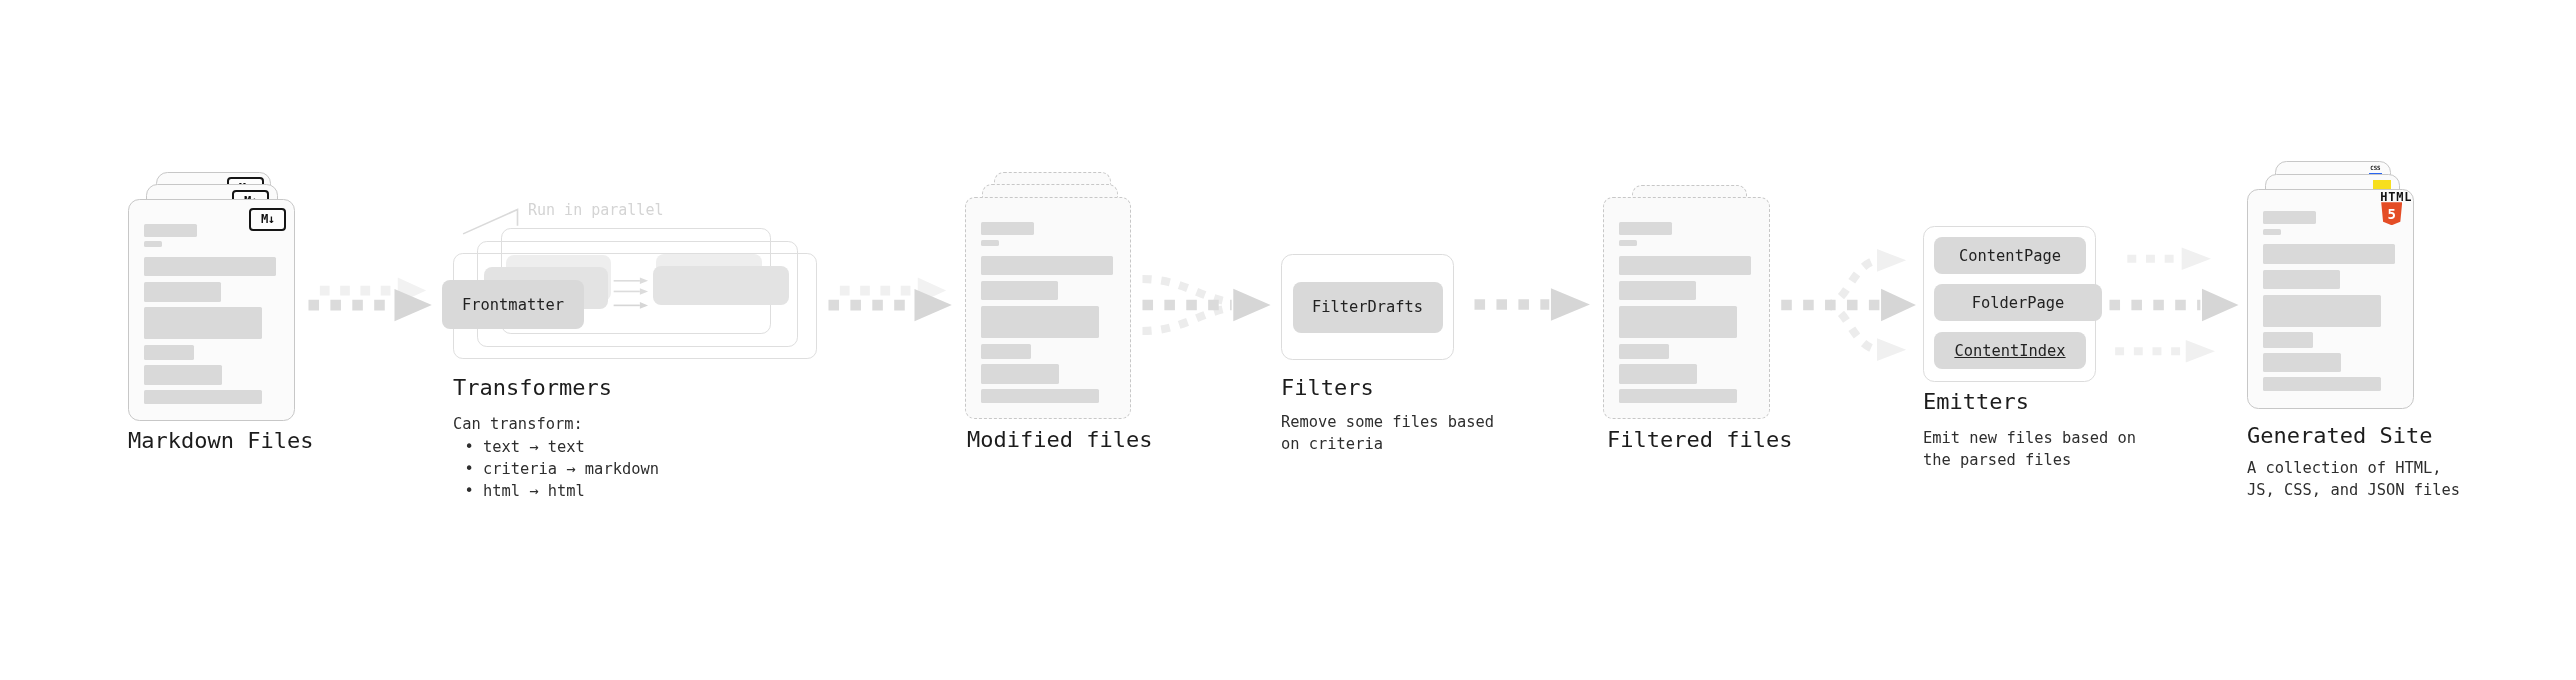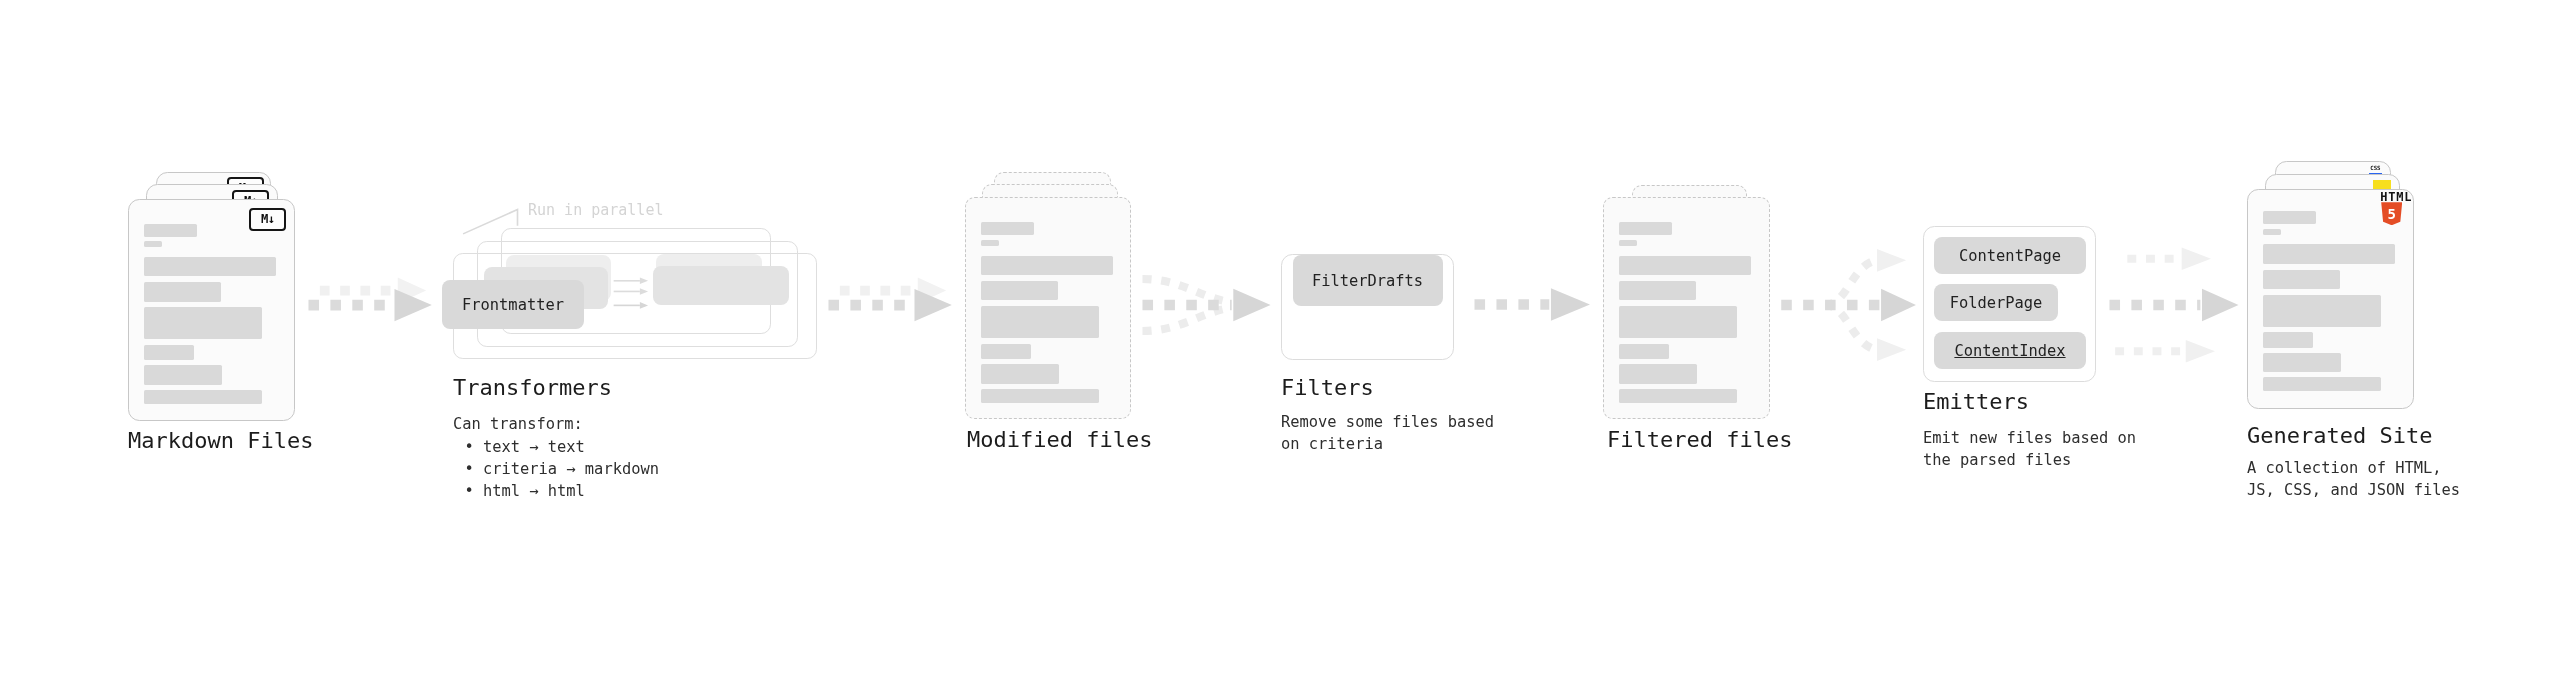--- a/index.html
+++ b/index.html
@@ -128,21 +128,21 @@
   </div>
   <div class="title" style="left:967px;top:427px;">Modified files</div>
 
   <svg style="left:1136px;top:256px;" width="150" height="98" viewBox="0 0 185 120">
     <path d="M 8,28 C 55,28 78,50 114,56" fill="none" stroke="#ececec" stroke-width="10" stroke-dasharray="11 12"></path>
     <path d="M 8,92 C 55,92 78,70 114,64" fill="none" stroke="#ececec" stroke-width="10" stroke-dasharray="11 12"></path>
     <line x1="8" y1="60" x2="118" y2="60" stroke="#dbdbdb" stroke-width="13" stroke-dasharray="13 14"></line>
     <polygon points="120,40 166,60 120,80" fill="#d6d6d6"></polygon>
   </svg>
 
-  <div class="panel" style="left:1281px;top:254px;width:173px;height:106px;display:flex;align-items:flex-start;justify-content:center;">
+  <div class="panel" style="left:1281px;top:254px;width:173px;height:106px;display:flex;align-items:center;justify-content:center;">
     <div class="chip" style="position:static;width:150px;height:51px;">FilterDrafts</div>
   </div>
   <div class="title" style="left:1281px;top:375px;">Filters</div>
   <div class="sub" style="left:1281px;top:411px;">
     <span>Remove some files based</span>
     <span>on criteria</span>
   </div>
 
   <svg style="left:1468px;top:276px;" width="126" height="57" viewBox="0 0 155 70">
     <line x1="8" y1="35" x2="100" y2="35" stroke="#dbdbdb" stroke-width="13" stroke-dasharray="13 14"></line>
@@ -168,21 +168,21 @@
     <path d="M 58,75 C 85,75 90,28 120,20" fill="none" stroke="#ececec" stroke-width="10" stroke-dasharray="11 12"></path>
     <polygon points="122,6 158,20 122,34" fill="#f0f0f0"></polygon>
     <path d="M 58,75 C 85,75 90,122 120,130" fill="none" stroke="#ececec" stroke-width="10" stroke-dasharray="11 12"></path>
     <polygon points="122,116 158,130 122,144" fill="#f0f0f0"></polygon>
     <line x1="4" y1="75" x2="125" y2="75" stroke="#dbdbdb" stroke-width="13" stroke-dasharray="13 14"></line>
     <polygon points="127,55 170,75 127,95" fill="#d6d6d6"></polygon>
   </svg>
 
   <div class="panel" style="left:1923px;top:226px;width:173px;height:156px;"></div>
   <div class="chip" style="left:1934px;top:237px;width:152px;height:37px;">ContentPage</div>
-  <div class="chip" style="left:1934px;top:284px;width:124px;height:37px;">FolderPage</div>
+  <div class="chip" style="left:1934px;top:284px;width:168px;height:37px;">FolderPage</div>
   <div class="chip" style="left:1934px;top:332px;width:152px;height:37px;text-decoration:underline;">ContentIndex</div>
   <div class="title" style="left:1923px;top:389px;">Emitters</div>
   <div class="sub" style="left:1923px;top:427px;">
     <span>Emit new files based on</span>
     <span>the parsed files</span>
   </div>
 
   <svg style="left:2103px;top:244px;" width="142" height="122" viewBox="0 0 175 150">
     <line x1="30" y1="18" x2="95" y2="18" stroke="#efefef" stroke-width="10" stroke-dasharray="11 12"></line>
     <polygon points="97,4 133,18 97,32" fill="#f0f0f0"></polygon>

